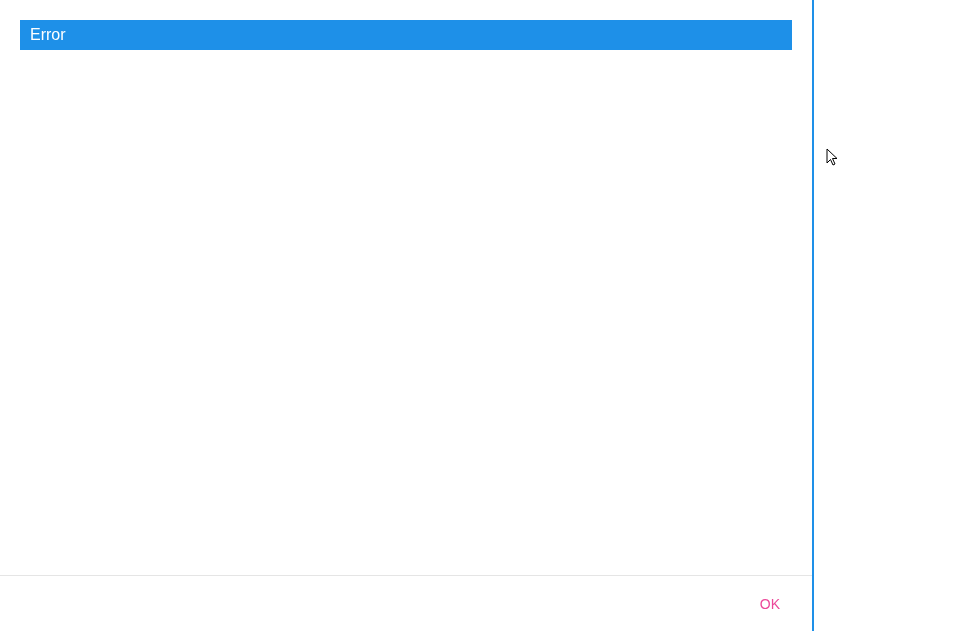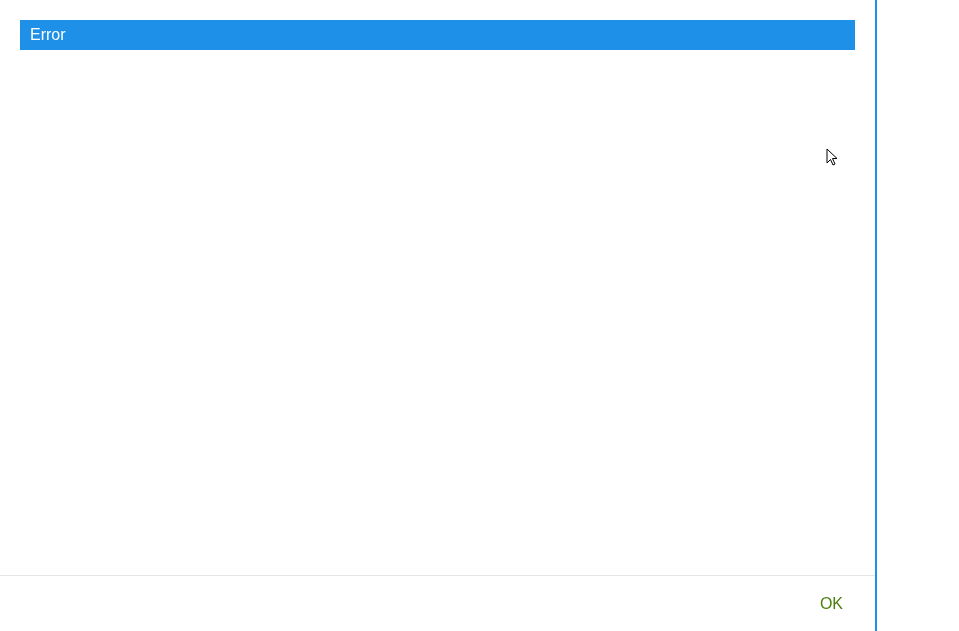--- a/index.html
+++ b/index.html
@@ -9,21 +9,21 @@
     }
     html, body {
       width: 100%;
       height: 100%;
       font-family: "Segoe UI", Tahoma, Arial, sans-serif;
       background: #ffffff;
       overflow: hidden;
     }
     .dialog {
       position: relative;
-      width: 877px;
+      width: 814px;
       height: 631px;
       background: #ffffff;
       border-right: 2px solid #1e90e8;
       display: flex;
       flex-direction: column;
     }
     .content-area {
       flex: 1 1 auto;
       padding: 0;
     }
@@ -45,22 +45,22 @@
       height: 56px;
       border-top: 1px solid #e5e5e5;
       display: flex;
       justify-content: flex-end;
       align-items: center;
       padding-right: 22px;
     }
     .ok-button {
       background: transparent;
       border: none;
-      color: #4d7c0f;
-      font-size: 16px;
+      color: #ec4899;
+      font-size: 14px;
       font-family: inherit;
       cursor: pointer;
       padding: 6px 10px;
     }
     .cursor {
       position: absolute;
       left: 826px;
       top: 148px;
       width: 14px;
       height: 20px;

